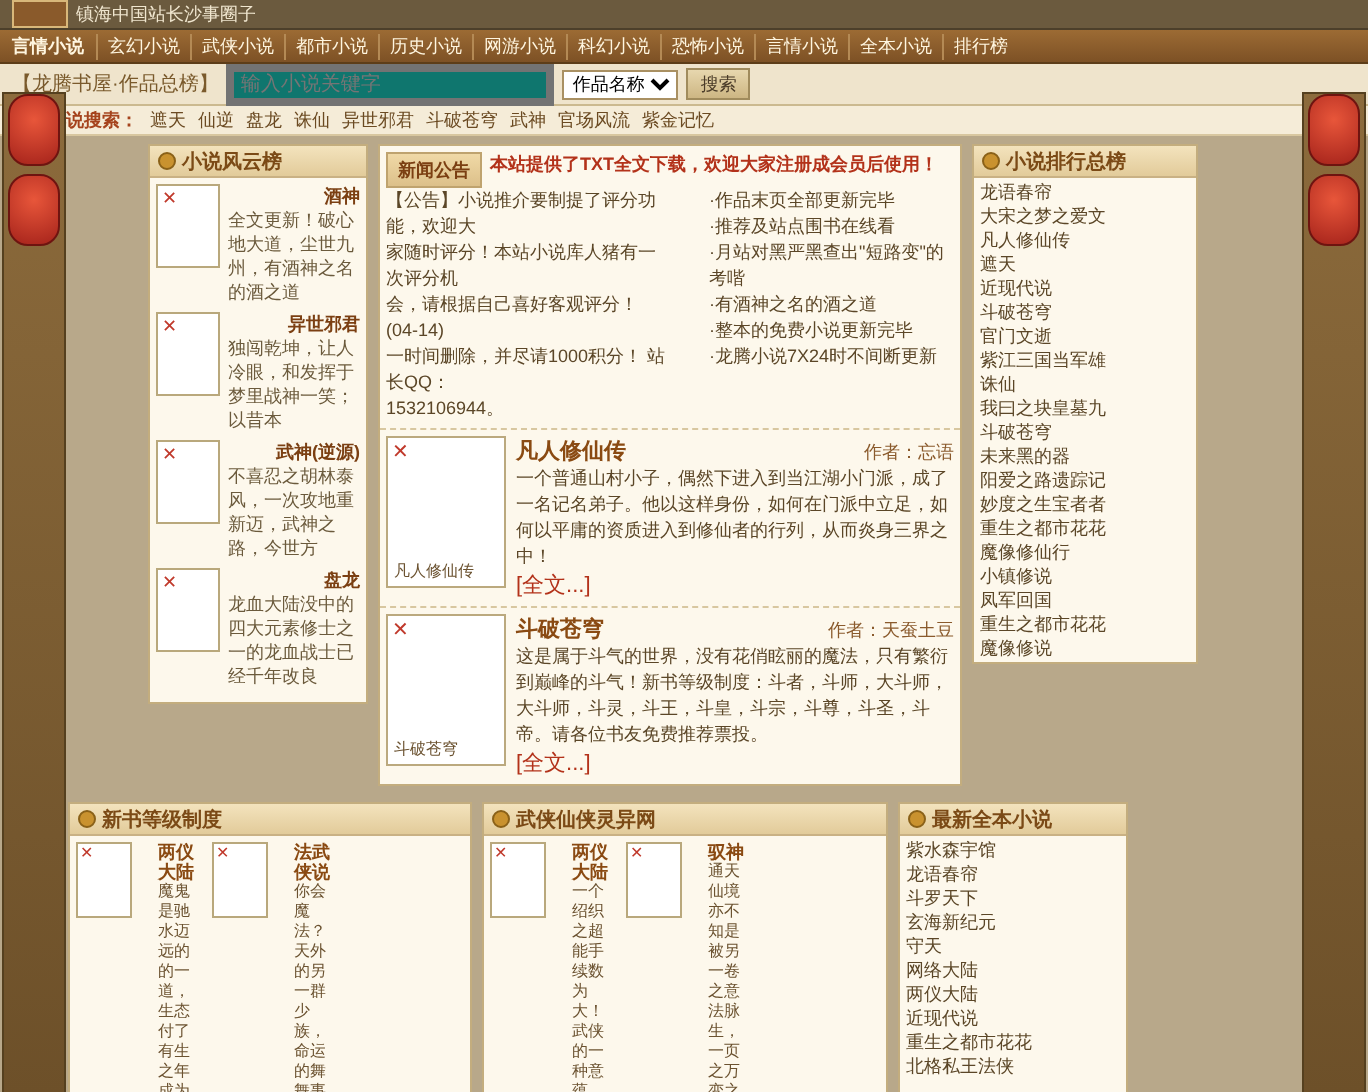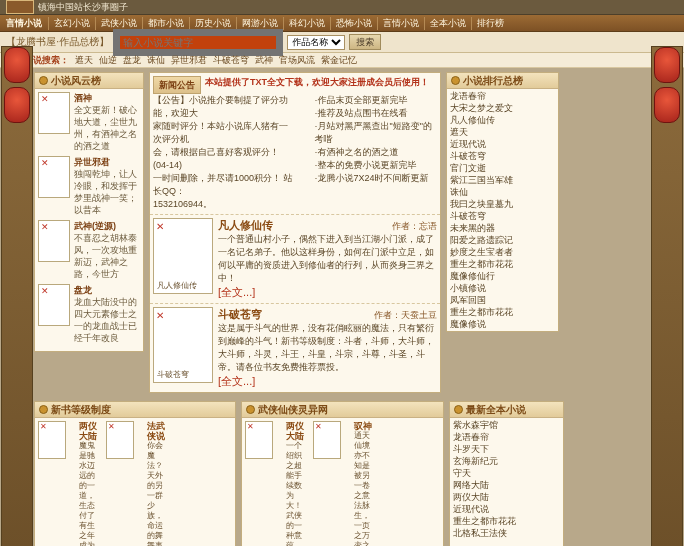--- a/index.html
+++ b/index.html
@@ -20,53 +20,53 @@
   
   .nav{height:16px;background:linear-gradient(#9c6b34,#7d5125);
        border-bottom:1px solid #5d3d18;display:flex;align-items:center;color:#fff6e0;font-size:9px;}
   .nav .home{padding:0 6px;font-weight:bold;}
   .nav .ni{padding:0 5px;border-left:1px solid #b4 8a55;border-left:1px solid #b48a55;white-space:nowrap;}
 
   
   .searchrow{height:20px;background:#efe4cc;border-bottom:1px solid #cbb98f;
       display:flex;align-items:center;padding:0 6px;gap:4px;font-size:10px;}
   .searchrow .lbl{color:#7a5a2c;}
-  .searchrow input.txt{height:13px;width:150px;border:7px solid #737373;font-size:10px;padding:0 3px;background:#c2410c;}
+  .searchrow input.txt{height:13px;width:150px;border:4px solid #737373;font-size:10px;padding:0 3px;background:#0f766e;}
   .searchrow select{height:15px;font-size:9px;border:1px solid #a99062;background:#fff;}
   .searchrow .btn{height:14px;padding:0 6px;background:linear-gradient(#e7d7ae,#cdb683);
      border:1px solid #a08b5c;font-size:9px;line-height:14px;cursor:pointer;}
 
   
   .hotrow{height:14px;background:#f5ecd8;border-bottom:1px solid #d8c7a0;
       display:flex;align-items:center;padding:0 6px;font-size:9px;color:#8a3b1f;gap:6px;overflow:hidden;}
   .hotrow .hl{color:#a5431d;font-weight:bold;}
   .hotrow a{color:#6b4a22;text-decoration:none;}
 
   
   .main{position:relative;padding:4px 34px 0 34px;box-sizing:border-box;}
   .cols{display:flex;gap:5px;}
-  .col-l{width:110px;}
+  .col-l{width:110px;padding-left:40px;}
   .col-c{width:292px;}
   .col-r{width:113px;}
 
   
   .panel{border:1px solid #c3ad7e;background:#fdf8ec;margin-bottom:5px;}
   .panel-hd{height:15px;background:linear-gradient(#f3e3bd,#e2cb9a);
       border-bottom:1px solid #c9b184;display:flex;align-items:center;padding:0 4px;
       font-size:10px;font-weight:bold;color:#7b4a16;gap:3px;}
   .dot{width:7px;height:7px;border-radius:50%;background:#c9922f;border:1px solid #8a6118;flex:none;}
   .panel-bd{padding:3px;}
 
   
   .bookrow{display:flex;gap:4px;margin-bottom:4px;}
   .thumb{width:30px;height:40px;background:#fff;border:1px solid #b9a madness;border:1px solid #b9a87c;
      position:relative;flex:none;}
   .thumb .x{position:absolute;left:2px;top:1px;color:#c0392b;font-size:9px;}
   .bkinfo{font-size:9px;line-height:12px;color:#5a4428;}
-  .bkinfo .bt{color:#7b3f12;font-weight:bold;}
+  .bkinfo .bt{color:#7b3f12;font-weight:bold;text-align:right;}
   .bkinfo .bd{color:#6b5a3c;}
 
   
   .ranklist{list-style:none;margin:0;padding:1px 3px;}
   .ranklist li{font-size:9px;line-height:12px;color:#5b4627;white-space:nowrap;overflow:hidden;}
 
   
   .newsbox{display:flex;gap:4px;}
   .newstag{width:46px;height:16px;background:linear-gradient(#f0d9a6,#dcc08a);
      border:1px solid #bfa36e;font-size:9px;text-align:center;line-height:16px;color:#7b3f12;font-weight:bold;flex:none;}

